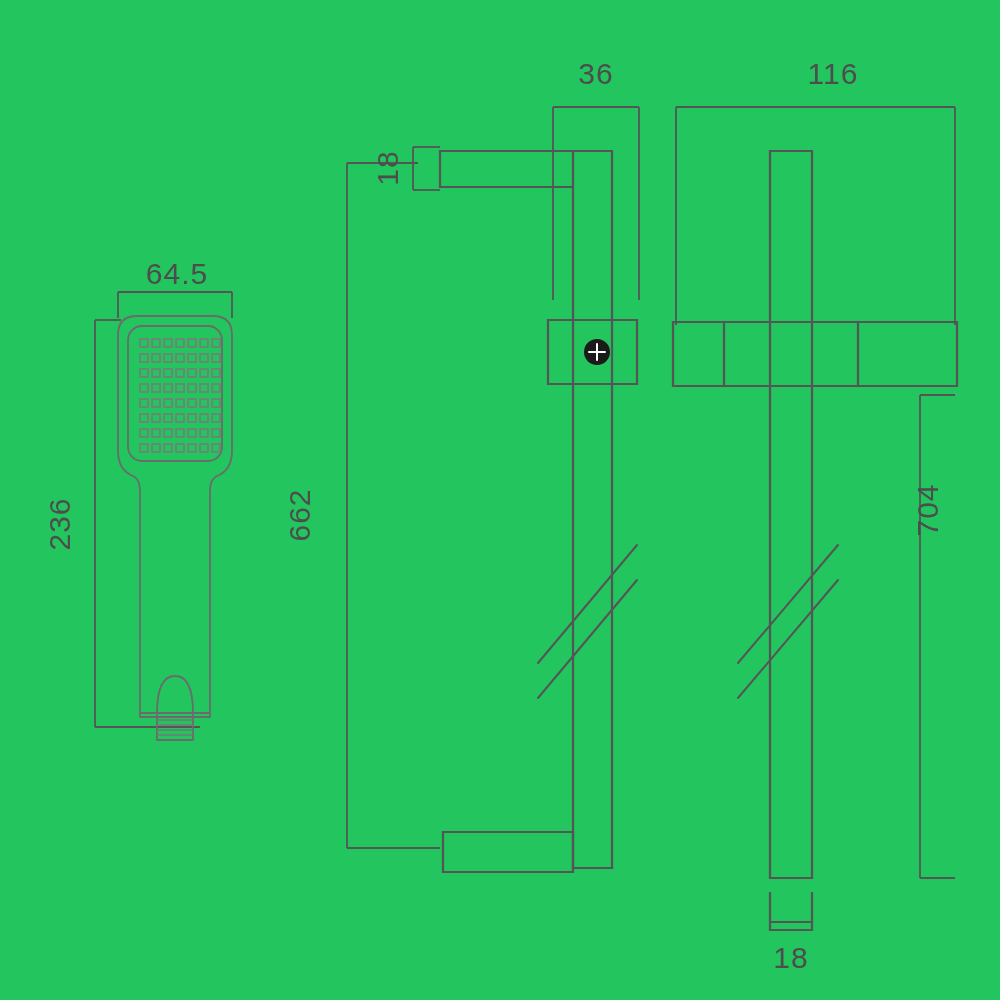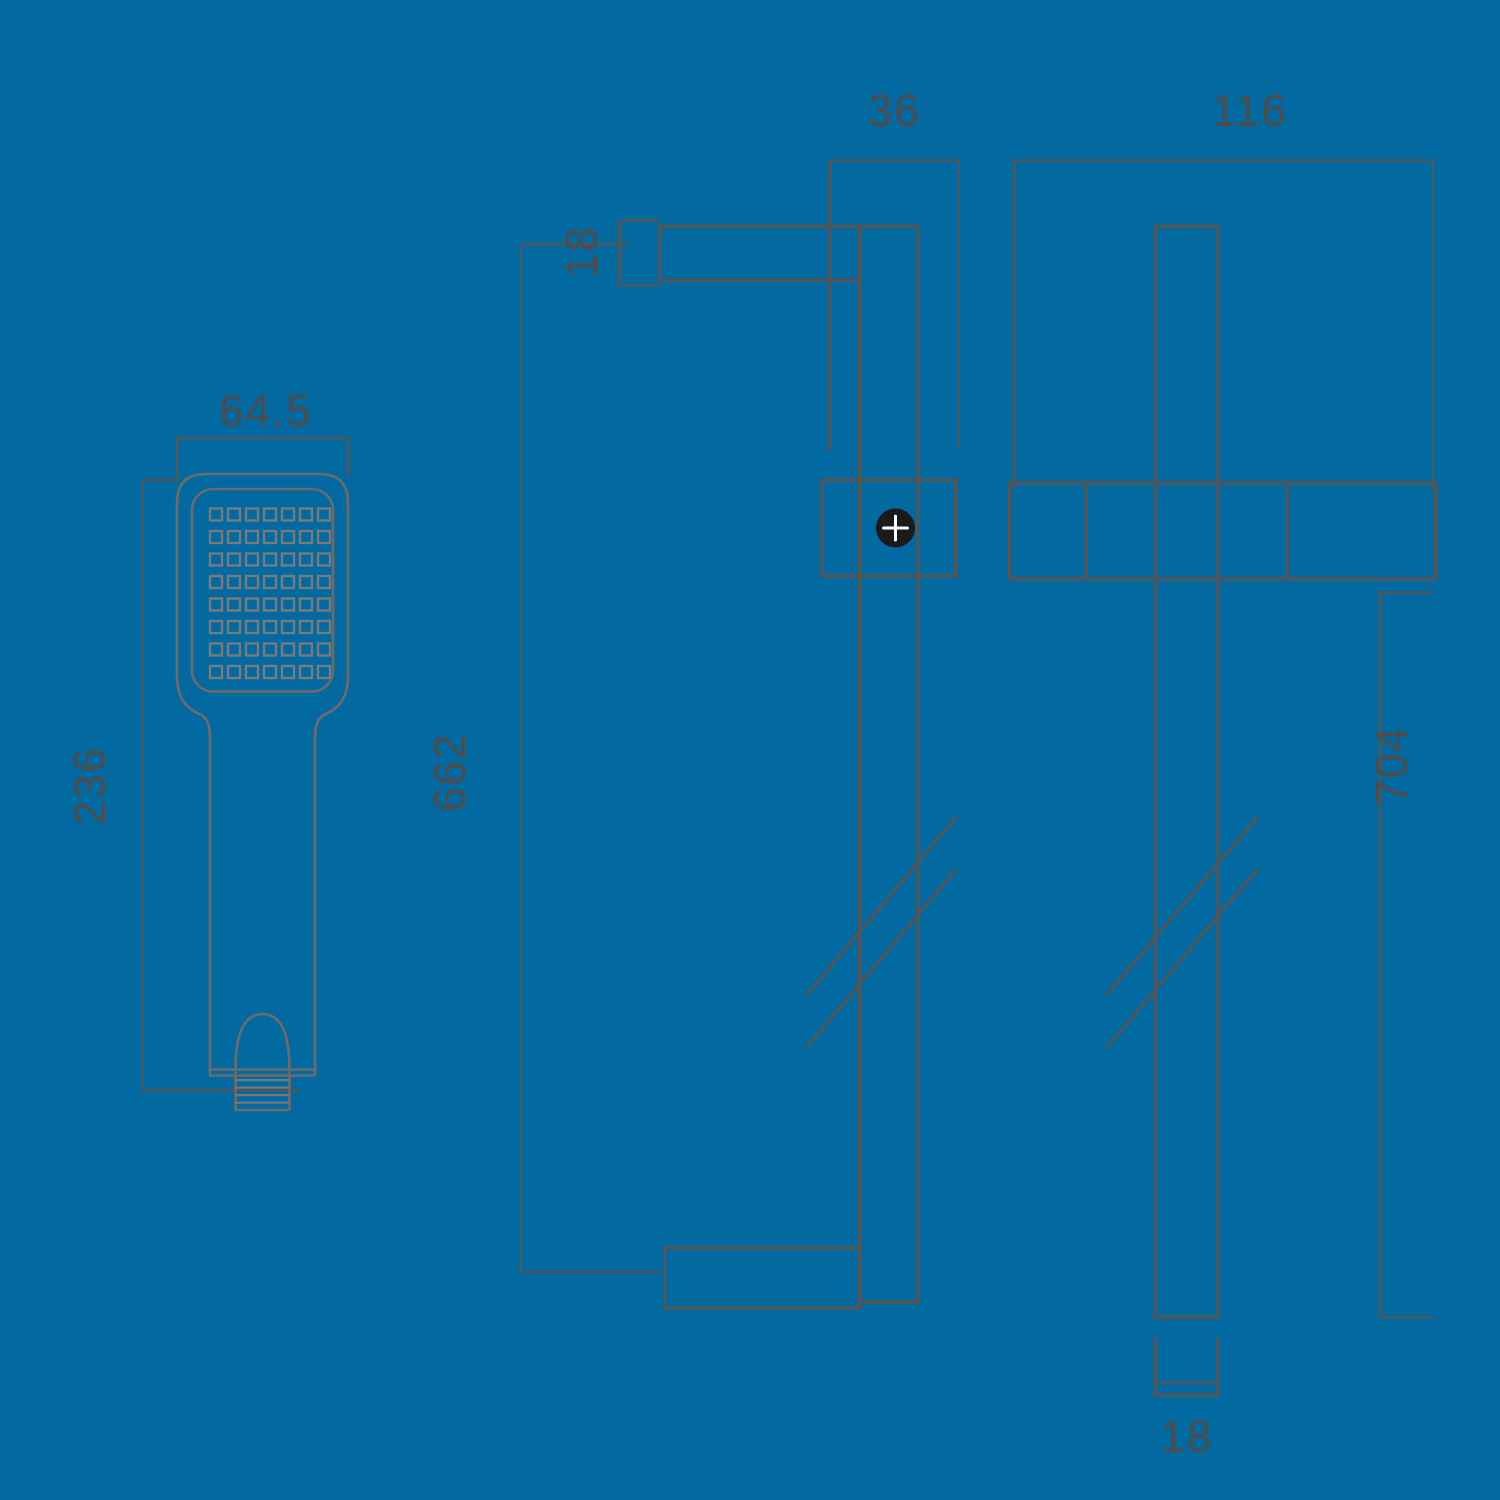--- a/index.html
+++ b/index.html
@@ -8,21 +8,21 @@
     padding: 0;
     background: #ffffff;
   }
   body {
     font-family: "Liberation Sans", sans-serif;
   }
   #drawing-root {
     position: relative;
     width: 1000px;
     height: 1000px;
-    background: #0369a1;
+    background: #22c55e;
     overflow: hidden;
   }
   #drawing-svg {
     position: absolute;
     left: 0;
     top: 0;
     width: 1000px;
     height: 1000px;
     display: block;
   }

